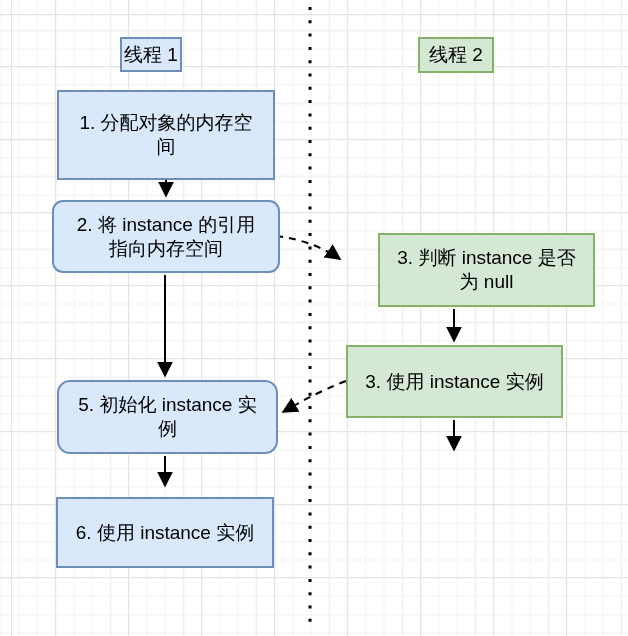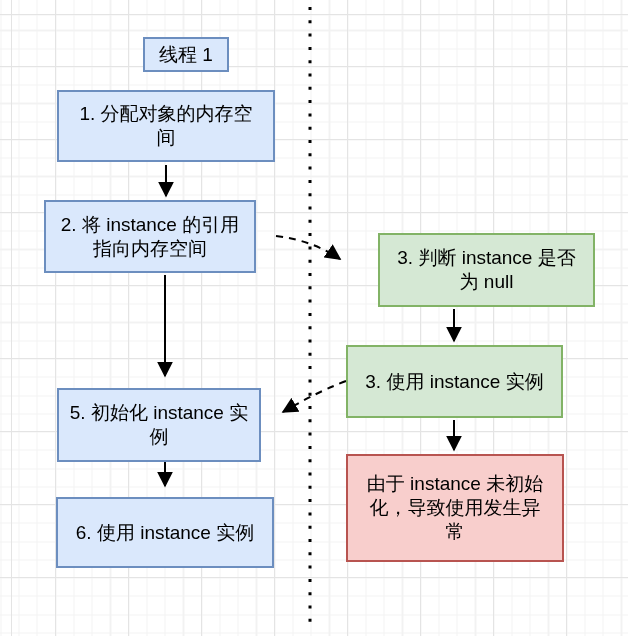--- a/index.html
+++ b/index.html
@@ -65,36 +65,34 @@
 
     <line x1="454" y1="309" x2="454" y2="341" stroke="#000000" stroke-width="2" marker-end="url(#arrow)"></line>
 
     <line x1="454" y1="420" x2="454" y2="450" stroke="#000000" stroke-width="2" marker-end="url(#arrow)"></line>
 
     <path d="M276,236 C302,239 324,248 340,259" fill="none" stroke="#000000" stroke-width="2" stroke-dasharray="7 6" marker-end="url(#arrow)"></path>
 
     <path d="M346,381 C320,391 302,401 283,412" fill="none" stroke="#000000" stroke-width="2" stroke-dasharray="7 6" marker-end="url(#arrow)"></path>
   </svg>
 
-  <div class="node blue" style="left:143px; top:37px; width:86px; height:35px;">线程 1</div>
+  <div class="node blue" style="left:120px; top:37px; width:62px; height:35px;">线程 1</div>
 
+  <div class="node green" style="left:418px; top:37px; width:76px; height:36px;">线程 2</div>
 
-  <div class="node blue" style="left:57px; top:90px; width:218px; height:72px;">1. 分配对象的内存空
+  <div class="node blue" style="left:57px; top:90px; width:218px; height:90px;">1. 分配对象的内存空
 间</div>
 
-  <div class="node blue" style="left:44px; top:200px; width:212px; height:73px;">2. 将 instance 的引用
+  <div class="node blue" style="left:52px; top:200px; width:228px; height:73px;border-radius:11px;">2. 将 instance 的引用
 指向内存空间</div>
 
   <div class="node green" style="left:346px; top:233px; width:217px; height:74px;margin-left:32px;">3. 判断 instance 是否
 为 null</div>
 
   <div class="node green" style="left:346px; top:345px; width:217px; height:73px;">3. 使用 instance 实例</div>
 
-  <div class="node blue" style="left:57px; top:388px; width:204px; height:74px;">5. 初始化 instance 实
+  <div class="node blue" style="left:57px; top:380px; width:221px; height:74px;border-radius:13px;">5. 初始化 instance 实
 例</div>
 
   <div class="node blue" style="left:56px; top:490px; width:218px; height:71px;margin-top:7px;">6. 使用 instance 实例</div>
 
-  <div class="node red" style="left:346px; top:454px; width:218px; height:108px;">由于 instance 未初始
-化，导致使用发生异
-常</div>
 
 </div>
 
 </body></html>

